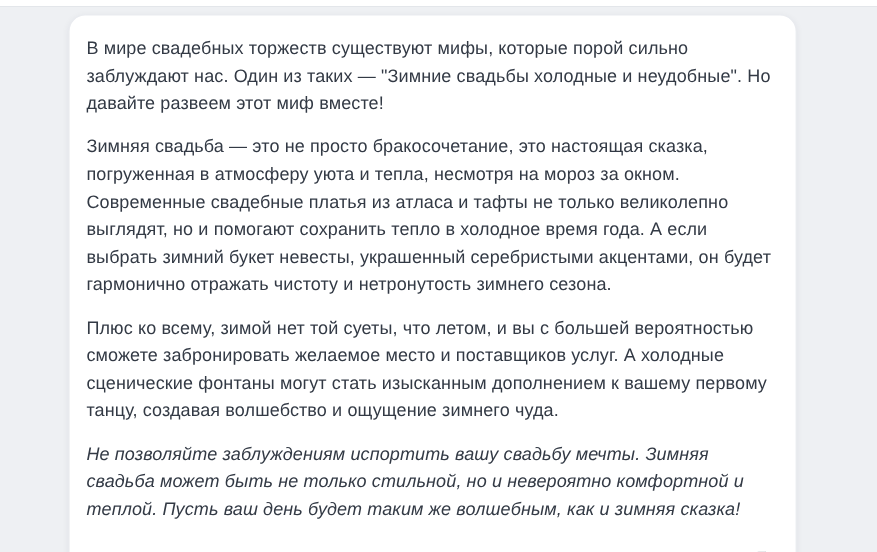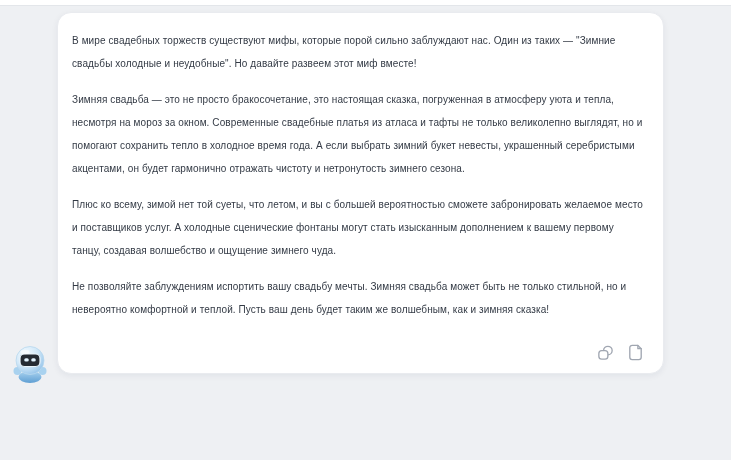--- a/index.html
+++ b/index.html
@@ -39,26 +39,27 @@
     width: 607px;
     background: #ffffff;
     border: 1px solid #e9ebef;
     border-radius: 14px;
     box-shadow: 0 2px 6px rgba(15, 30, 60, 0.06);
     padding: 16px 18px 10px 14px;
     color: #333a45;
   }
   .bubble p {
     margin: 0 0 13px 0;
-    font-size: 10px;
+    font-size: 15px;
     line-height: 23px;
     letter-spacing: 0.1px;
   }
   .bubble p:last-of-type {
     margin-bottom: 20px;
+    font-style: italic;
   }
   .actions {
     display: flex;
     justify-content: flex-end;
     align-items: center;
     gap: 10px;
     height: 22px;
   }
   .icon-btn {
     background: none;

